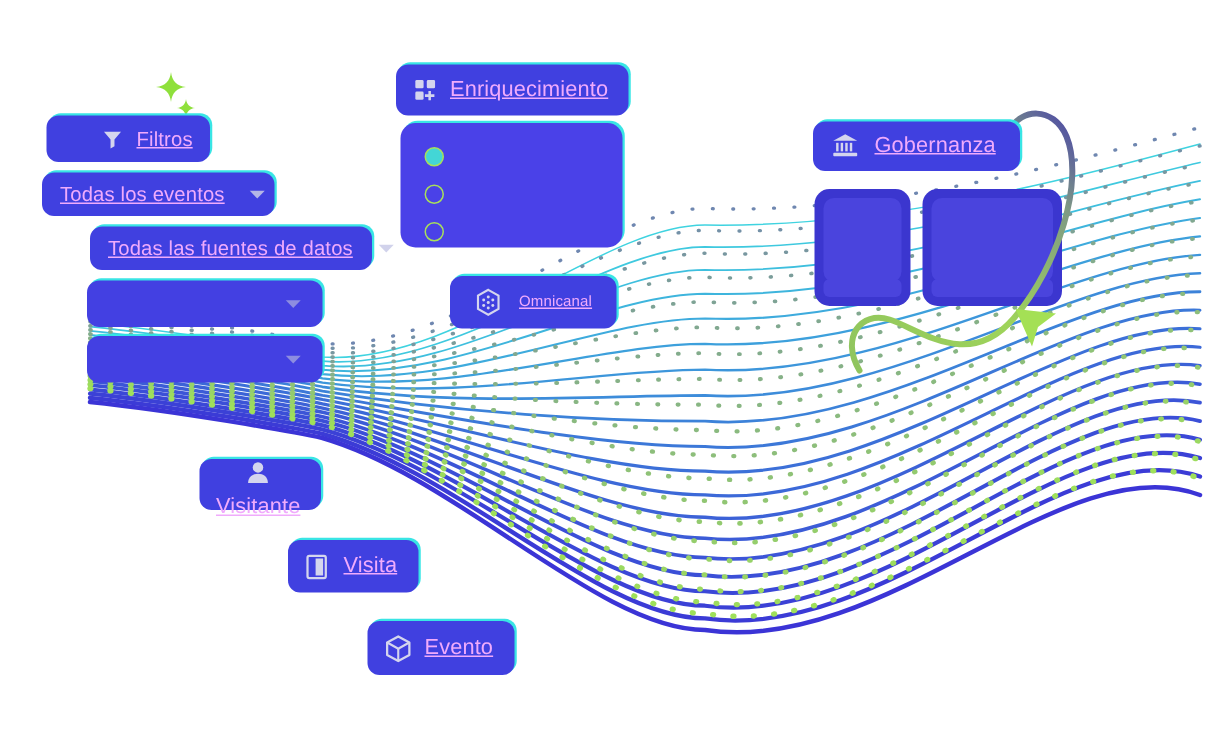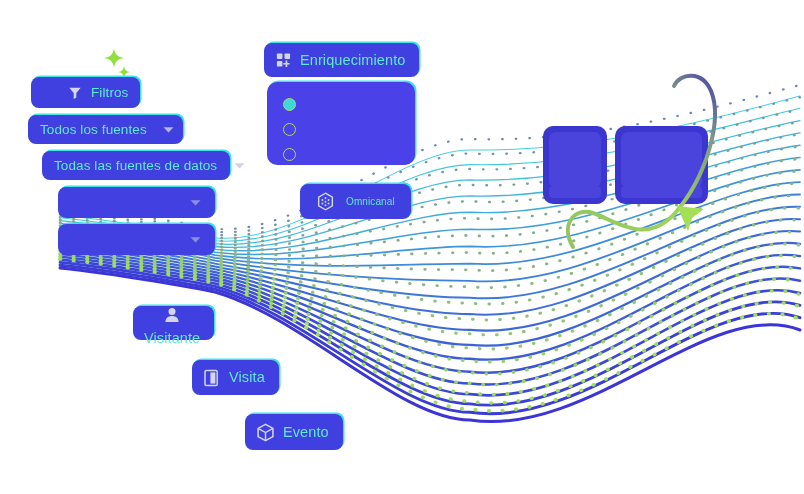--- a/index.html
+++ b/index.html
@@ -24,21 +24,21 @@
     border-radius:8px;
     color:#c9c9e6;
     font-size:13.5px;
     letter-spacing:.1px;
     box-shadow: 1.5px -1.5px 0 0 rgba(46,228,228,.95);
     padding:0 12px;
     height:30px;
     box-sizing:border-box;
     white-space:nowrap;
   }
-  .chip .lbl{color:#5eead4;font-size:13.5px;line-height:1;}
+  .chip .lbl{color:#f0abfc;font-size:13.5px;line-height:1;text-decoration:underline;}
   .chip .ico{display:flex;align-items:center;justify-content:center;width:16px;height:16px;flex:0 0 auto;}
   .chip svg{display:block;}
 
   
   .chip.dd{justify-content:space-between;gap:14px;}
   .chip.dd .caret{margin-left:auto;opacity:.85;}
 
   
   .chip.blank{background:#4340e2;}
 
@@ -158,29 +158,29 @@
   <div class="chip" style="left:31px;top:77px;height:31px;padding-left:36px;">
     <span class="ico">
       <svg width="14" height="14" viewBox="0 0 16 16">
           <path d="M1.5 2 h13 l-5 6 v5.2 l-3 1.6 V8 Z" fill="#d4d5ee"></path>
         </svg>
     </span>
     <span class="lbl">Filtros</span>
   </div>
 
   <div class="chip dd" style="left:28px;top:115px;width:155px;height:29px;">
-    <span class="lbl">Todos los fuentes</span>
+    <span class="lbl">Todas los eventos</span>
     <span class="caret ico">
       <svg width="11" height="8" viewBox="0 0 11 8">
           <path d="M0.5 1.2 L5.5 6.4 L10.5 1.2 Z" fill="#c9cbe8"></path>
         </svg>
     </span>
   </div>
 
-  <div class="chip dd" style="left:42px;top:151px;width:188px;height:29px;">
+  <div class="chip dd" style="left:60px;top:151px;width:188px;height:29px;">
     <span class="lbl">Todas las fuentes de datos</span>
     <span class="caret ico">
       <svg width="11" height="8" viewBox="0 0 11 8">
           <path d="M0.5 1.2 L5.5 6.4 L10.5 1.2 Z" fill="#c9cbe8"></path>
         </svg>
     </span>
   </div>
 
   <div class="chip dd blank" style="left:58px;top:187px;width:157px;height:31px;">
     <span class="lbl"></span>
@@ -233,20 +233,33 @@
         <circle cx="13.2" cy="8.4" r="1.05" fill="#d4d5ee"></circle>
         <circle cx="10" cy="10.2" r="1.05" fill="#d4d5ee"></circle>
         <circle cx="6.8" cy="12.2" r="1.05" fill="#d4d5ee"></circle>
         <circle cx="13.2" cy="12.2" r="1.05" fill="#d4d5ee"></circle>
         <circle cx="10" cy="14" r="1.05" fill="#d4d5ee"></circle>
       </svg>
     </span>
     <span class="lbl" style="font-size:10px;">Omnicanal</span>
   </div>
 
+  <div class="chip" style="left:542px;top:81px;height:33px;padding:0 16px 0 12px;gap:10px;">
+    <span class="ico" style="width:19px;height:19px;">
+      <svg width="19" height="19" viewBox="0 0 20 20">
+        <path d="M10 1.6 L18.4 6.2 H1.6 Z" fill="#d4d5ee"></path>
+        <rect x="3.6" y="7.6" width="1.7" height="6" fill="#d4d5ee"></rect>
+        <rect x="6.8" y="7.6" width="1.7" height="6" fill="#d4d5ee"></rect>
+        <rect x="10" y="7.6" width="1.7" height="6" fill="#d4d5ee"></rect>
+        <rect x="13.2" y="7.6" width="1.7" height="6" fill="#d4d5ee"></rect>
+        <rect x="1.6" y="14.6" width="16.8" height="2.4" rx="0.6" fill="#d4d5ee"></rect>
+      </svg>
+    </span>
+    <span class="lbl" style="font-size:14.5px;">Gobernanza</span>
+  </div>
 
   <div class="chip" style="left:133px;top:306px;height:34px;padding:0 14px 0 11px;gap:7px;flex-direction:column;">
     <span class="ico" style="width:18px;height:18px;">
       <svg width="18" height="18" viewBox="0 0 18 18">
         <circle cx="9" cy="5.6" r="3.5" fill="#d4d5ee"></circle>
         <path d="M2.4 16 C2.4 11.9 5.4 9.9 9 9.9 C12.6 9.9 15.6 11.9 15.6 16 Z" fill="#d4d5ee"></path>
       </svg>
     </span>
     <span class="lbl" style="font-size:14.5px;">Visitante</span>
   </div>

